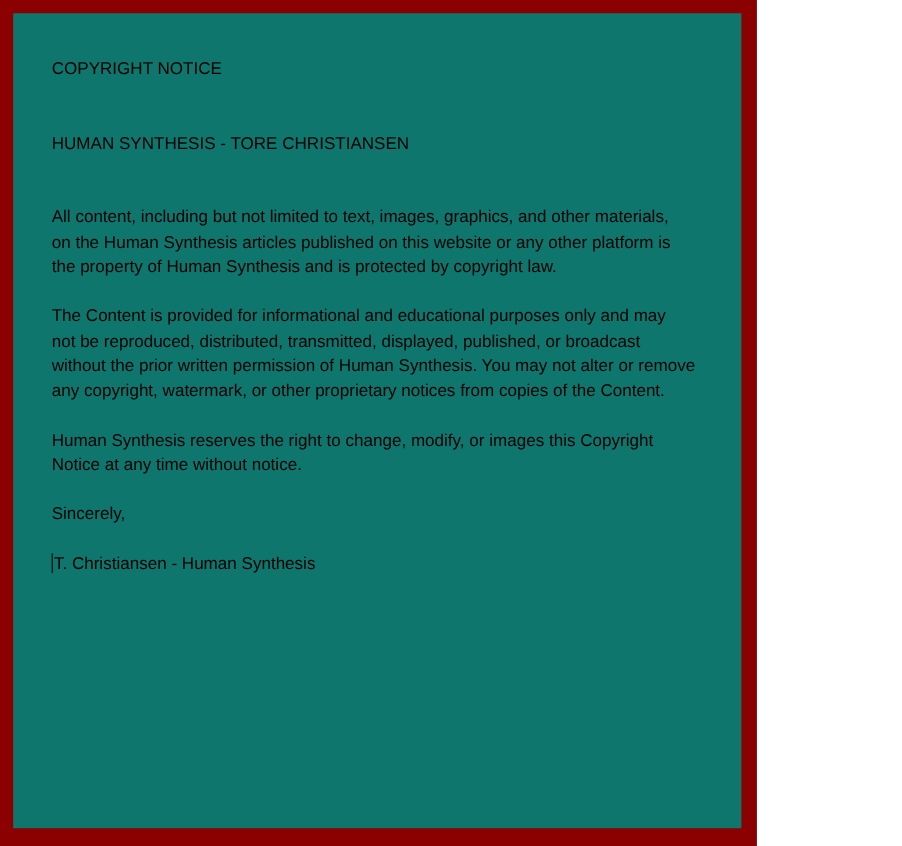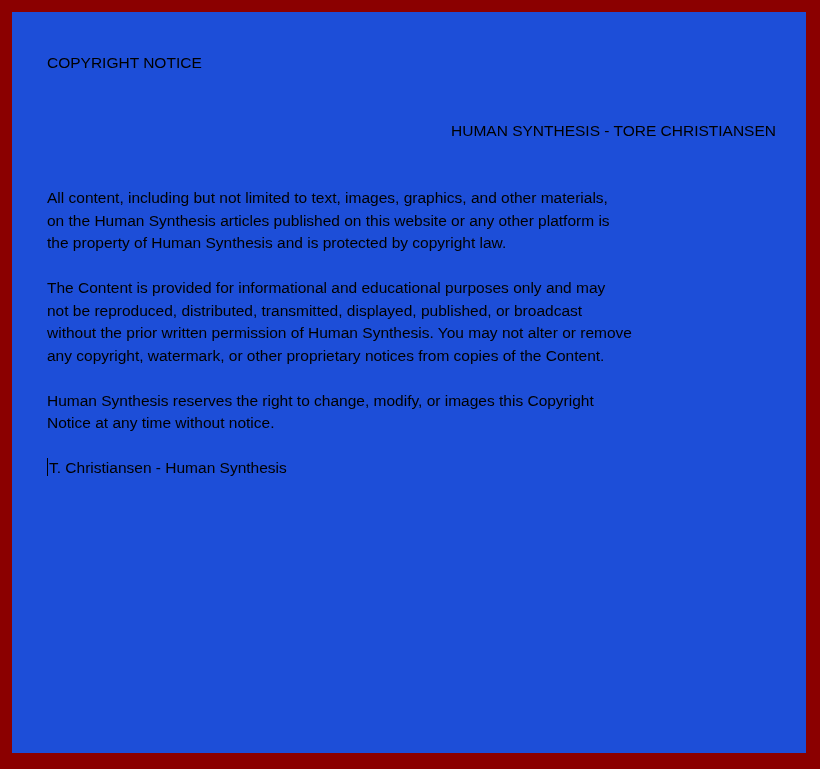--- a/index.html
+++ b/index.html
@@ -2,43 +2,42 @@
 <html><head>
 <meta charset="utf-8">
 <style>
   html, body {
     margin: 0;
     padding: 0;
     background: #ffffff;
   }
   .page {
     box-sizing: border-box;
-    width: 820px;
+    width: 688px;
     height: 769px;
-    background: #1d4ed8;
+    background: #0f766e;
     border-style: solid;
     border-color: #8B0000;
     border-width: 12px 14px 16px 12px;
     overflow: hidden;
   }
   .content {
     padding: 40px 30px 0 35px;
     font-family: "Liberation Sans", sans-serif;
     font-size: 15.5px;
     line-height: 22.5px;
     color: #000000;
     cursor: text;
   }
   .content p {
     margin: 0 0 22.5px 0;
     white-space: pre-line;
   }
   .header-line {
     display: block;
-    text-align: right;
   }
   .caret {
     display: inline-block;
     width: 0;
     height: 18px;
     border-left: 1px solid #000000;
     vertical-align: text-bottom;
     margin-right: 1px;
   }
 </style>
@@ -62,17 +61,18 @@
 not be reproduced, distributed, transmitted, displayed, published, or broadcast
 without the prior written permission of Human Synthesis. You may not alter or remove
 any copyright, watermark, or other proprietary notices from copies of the Content.</p>
 
 
 
     <p>Human Synthesis reserves the right to change, modify, or images this Copyright
 Notice at any time without notice.</p>
 
 
+    <p>Sincerely,</p>
 
     <p><span class="caret"></span><span>T. Christiansen - Human Synthesis</span></p>
 
   </div>
 </div>
 
 </body></html>

